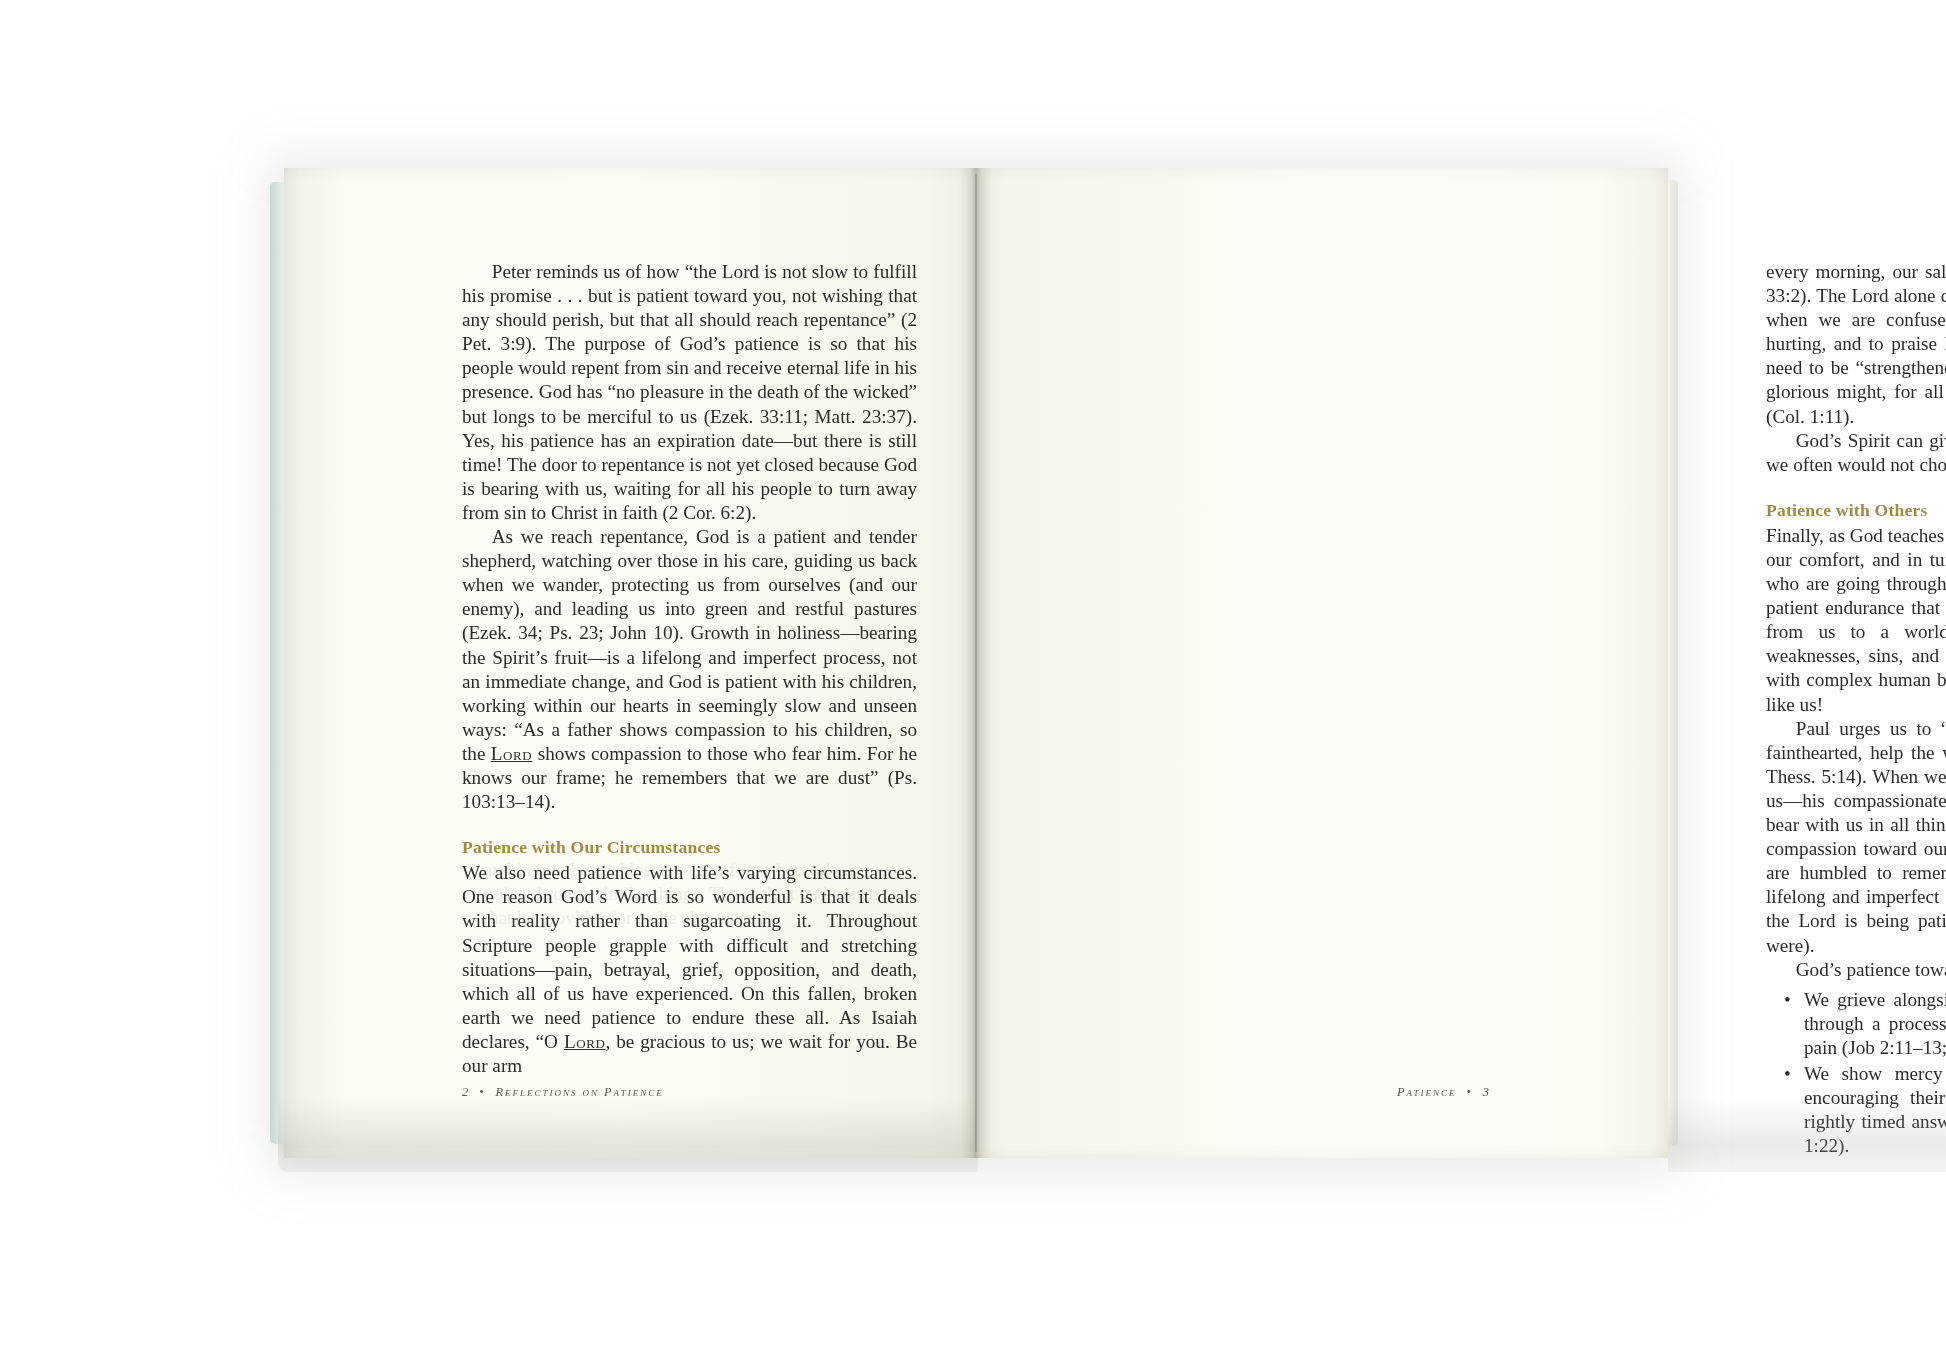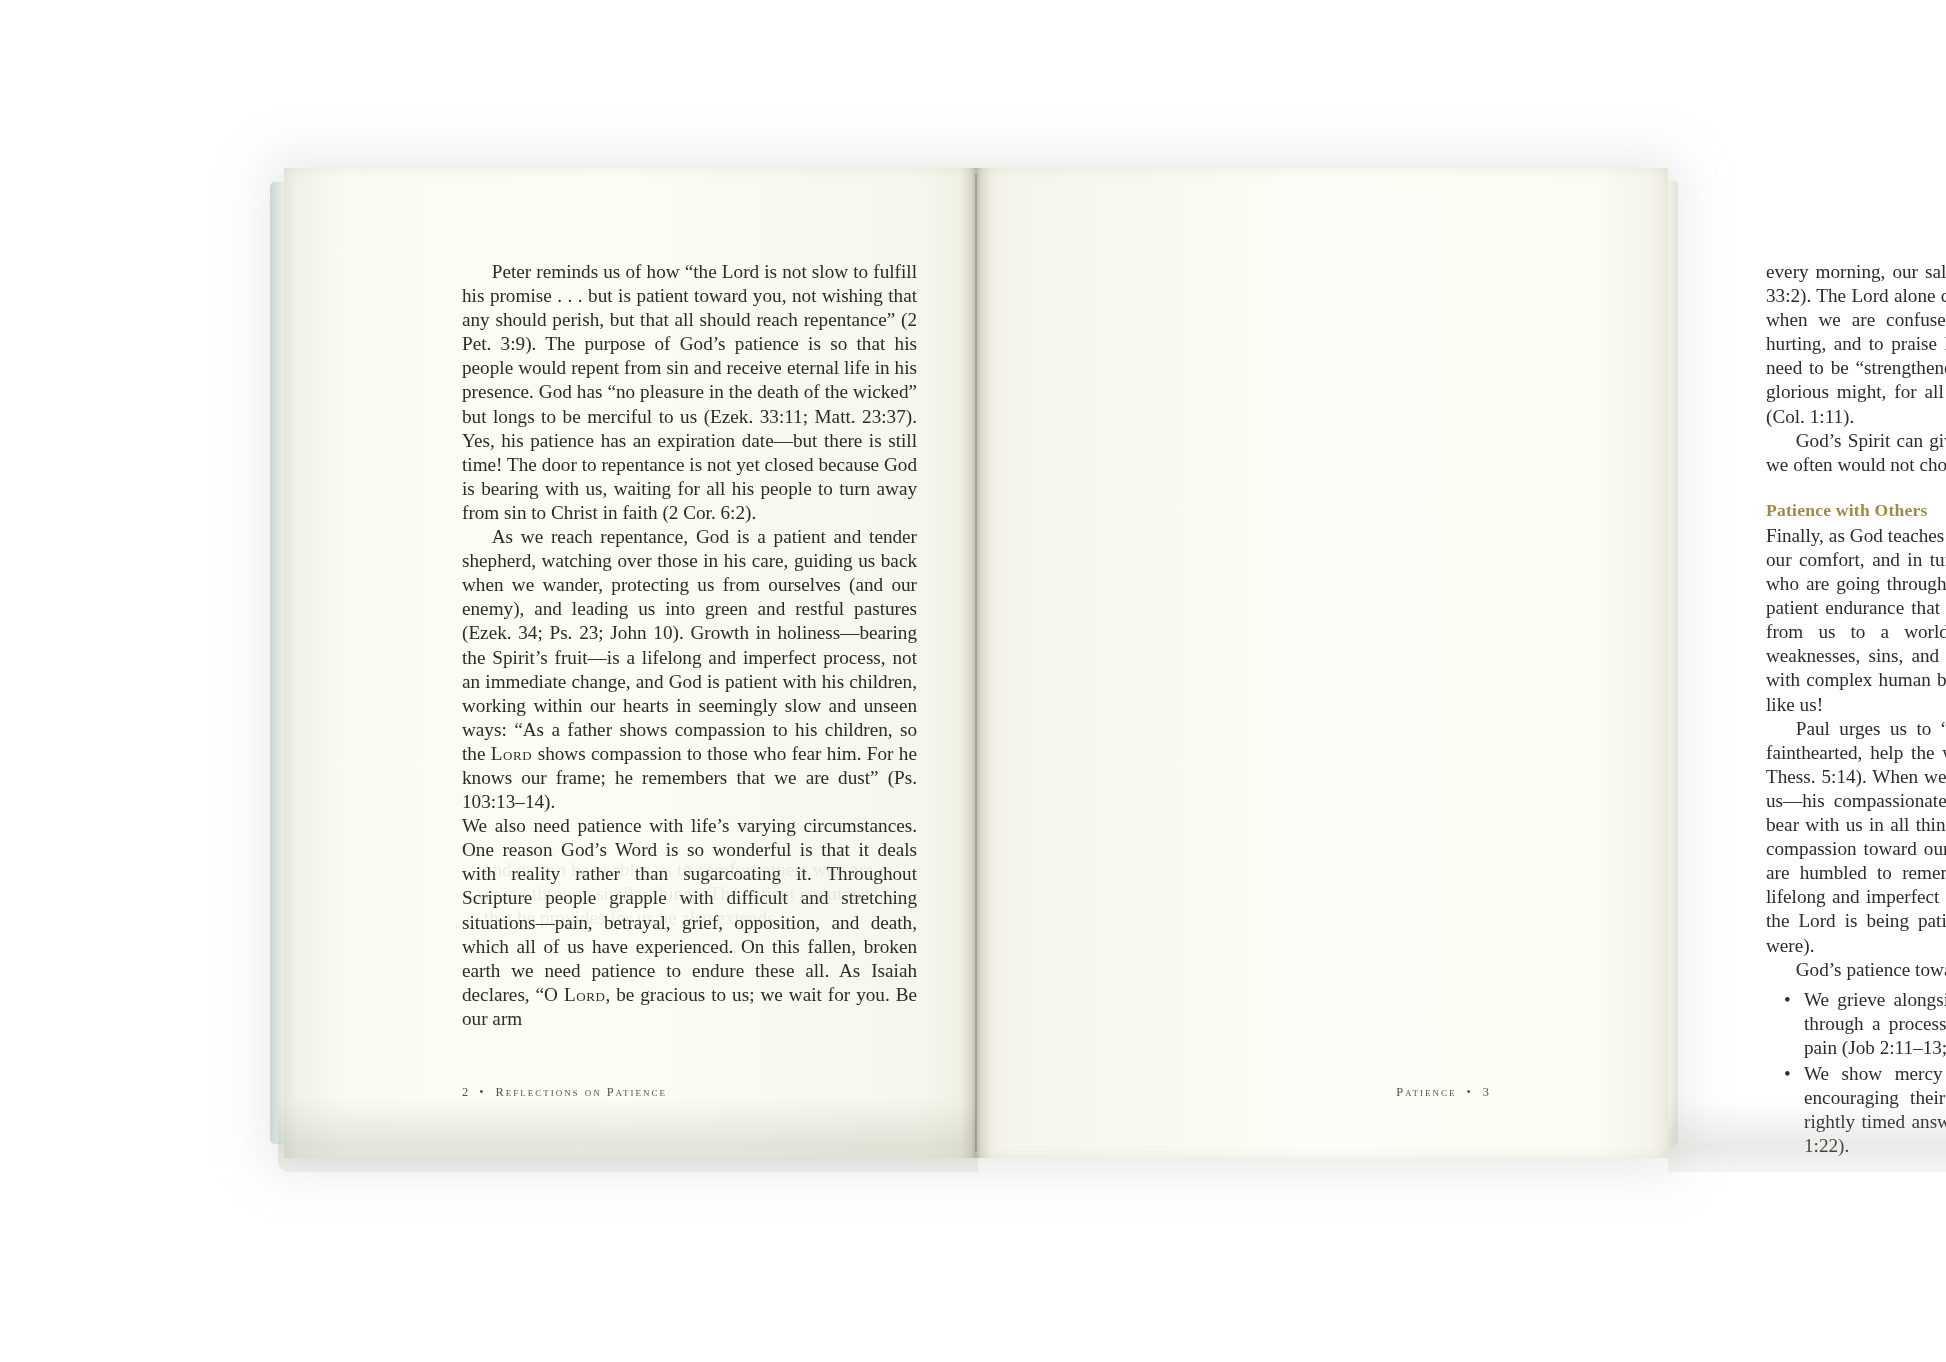--- a/index.html
+++ b/index.html
@@ -154,21 +154,21 @@
     margin: 0;
     padding-top: 22px;
     padding-bottom: 3px;
     color: #a08b45;
     font-size: 17.6px;
     letter-spacing: 0.012em;
     text-align: left;
     text-indent: 0;
   }
 
-  .sc { font-variant: small-caps; letter-spacing: 0.03em; }
+  .sc { font-variant: small-caps; letter-spacing: 0.03em; text-decoration: underline; }
 
   ul.bullets {
     margin: 6px 0 0 0;
     padding: 0 0 0 38px;
     list-style: none;
   }
   ul.bullets li {
     position: relative;
     margin: 0 0 2px 0;
     text-align: justify;
@@ -183,20 +183,21 @@
 
   
   .folio {
     position: absolute;
     bottom: 58px;
     font-size: 12.4px;
     letter-spacing: 0.16em;
     color: #54544c;
     font-variant: small-caps;
     white-space: nowrap;
+    font-style: italic;
   }
   .folio .num { letter-spacing: 0.08em; }
   .folio .dot { padding: 0 10px; }
   .folio.left  { left: 178px; }
   .folio.right { right: 178px; text-align: center; margin-top: 10px; }
 
   
   .ghost {
     position: absolute;
     color: rgba(120, 118, 96, 0.11);
@@ -219,20 +220,21 @@
 
     <div class="edge-left"></div>
     <div class="edge-right"></div>
 
     <div class="page left">
 
       <div class="col left">
         <p>Peter reminds us of how “the Lord is not slow to fulfill his promise . . . but is patient toward you, not wishing that any should perish, but that all should reach repentance” (2 Pet. 3:9). The purpose of God’s patience is so that his people would repent from sin and receive eternal life in his presence. God has “no pleasure in the death of the wicked” but longs to be merciful to us (Ezek. 33:11; Matt. 23:37). Yes, his patience has an expiration date—but there is still time! The door to repentance is not yet closed because God is bearing with us, waiting for all his people to turn away from sin to Christ in faith (2 Cor. 6:2).</p>
         <p>As we reach repentance, God is a patient and tender shepherd, watching over those in his care, guiding us back when we wander, protecting us from ourselves (and our enemy), and leading us into green and restful pastures (Ezek. 34; Ps. 23; John 10). Growth in holiness—bearing the Spirit’s fruit—is a lifelong and imperfect process, not an immediate change, and God is patient with his children, working within our hearts in seemingly slow and unseen ways: “As a father shows compassion to his children, so the <span class="sc">Lord</span> shows compassion to those who fear him. For he knows our frame; he remembers that we are dust” (Ps. 103:13–14).</p>
 
+        <h2 class="section-head">Patience with Our Circumstances</h2>
 
         <p class="noindent">We also need patience with life’s varying circumstances. One reason God’s Word is so wonderful is that it deals with reality rather than sugarcoating it. Throughout Scripture people grapple with difficult and stretching situations—pain, betrayal, grief, opposition, and death, which all of us have experienced. On this fallen, broken earth we need patience to endure these all. As Isaiah declares, “O <span class="sc">Lord</span>, be gracious to us; we wait for you. Be our arm</p>
       </div>
 
       <div class="ghost g1">
         and in turn he enables us to comfort others who are going through similar
         things. The patient endurance that he provides for us he also extends
       </div>
 
       <div class="folio left">

